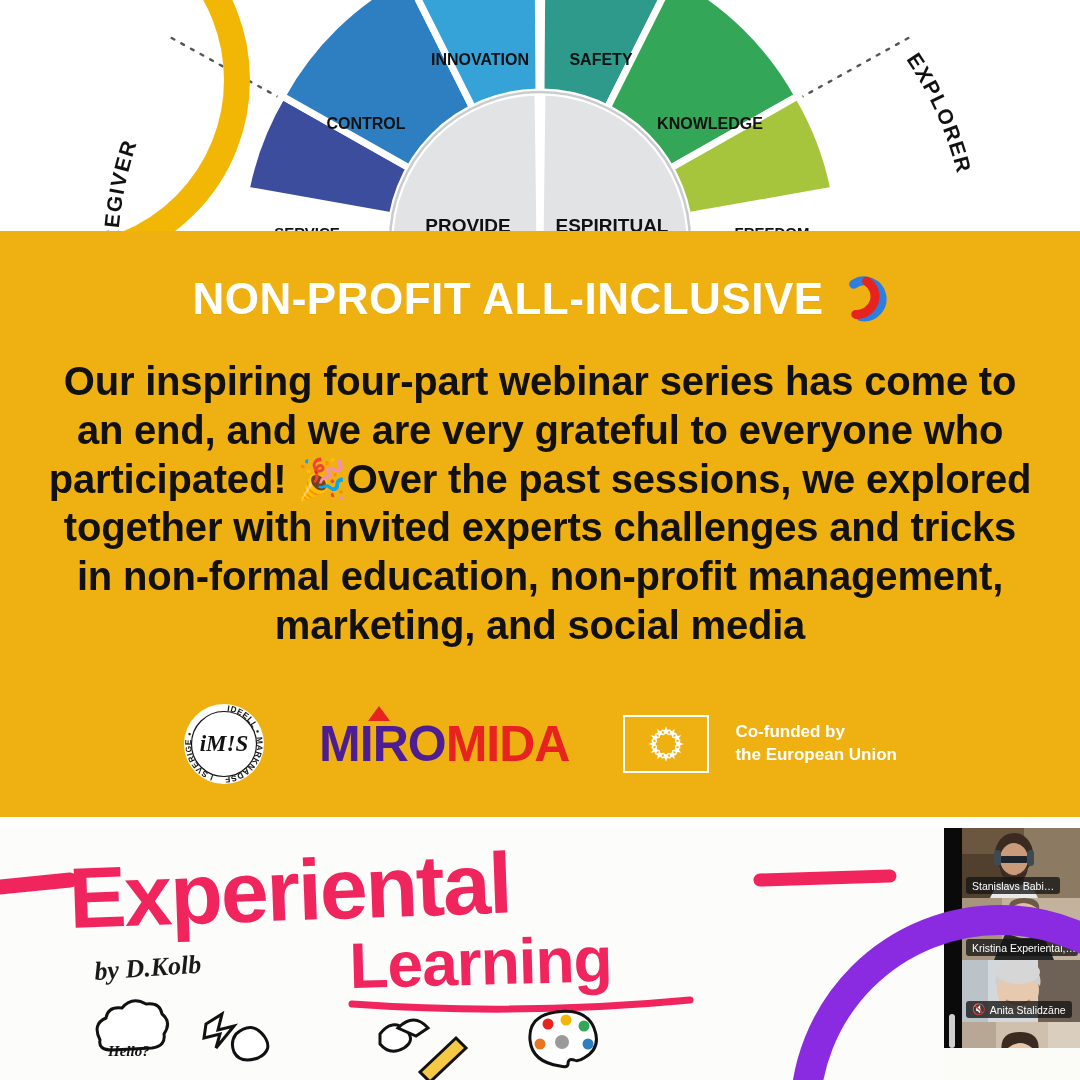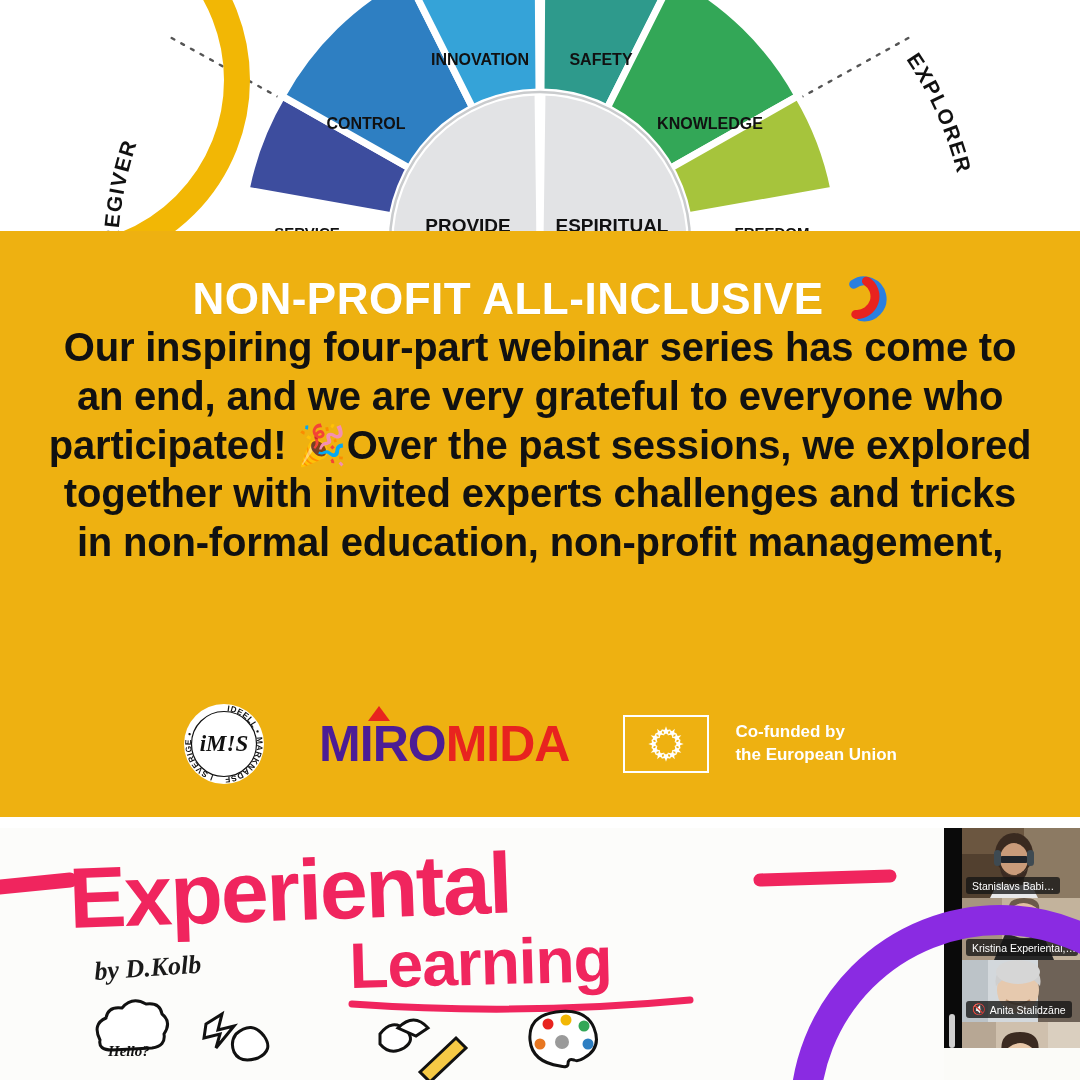--- a/index.html
+++ b/index.html
@@ -41,21 +41,21 @@
   #headline {
     font-size:44px; font-weight:bold; color:#ffffff;
     letter-spacing:0.5px; line-height:1;
     text-shadow:0 1px 0 rgba(0,0,0,0.04);
   }
   #brand-ring {
     width:48px; height:48px; position:relative; flex:0 0 auto;
   }
 
   #body-copy {
-    width:1000px;
+    margin-top:34px; width:1000px;
     text-align:center;
     font-size:40px; line-height:1.22;
     font-weight:bold; color:#111111;
     letter-spacing:-0.2px;
   }
 
   
   #logo-strip {
     position:absolute; left:0; bottom:32px; width:1080px;
     display:flex; align-items:center; justify-content:center; gap:54px;
@@ -223,20 +223,21 @@
         </svg>
       </div>
     </div>
 
     <div id="body-copy">
       <div>Our inspiring four-part webinar series has come to</div>
       <div>an end, and we are very grateful to everyone who</div>
       <div>participated! 🎉Over the past sessions, we explored</div>
       <div>together with invited experts challenges and tricks</div>
       <div>in non-formal education, non-profit management,</div>
+      <div>marketing, and social media</div>
     </div>
 
     <div id="logo-strip">
 
       <div id="imis-logo">
         <svg viewBox="0 0 82 82" width="82" height="82">
           <circle cx="41" cy="41" r="40" fill="#ffffff"></circle>
           <circle cx="41" cy="41" r="32.5" fill="none" stroke="#111" stroke-width="1.2"></circle>
           <defs>
             <path id="imisTop" d="M41 8 A33 33 0 0 1 41 74"></path>

